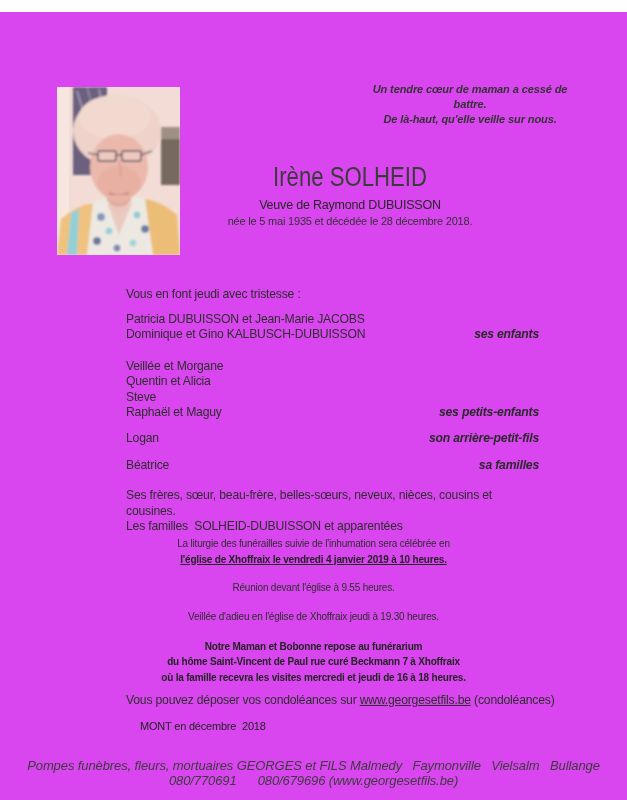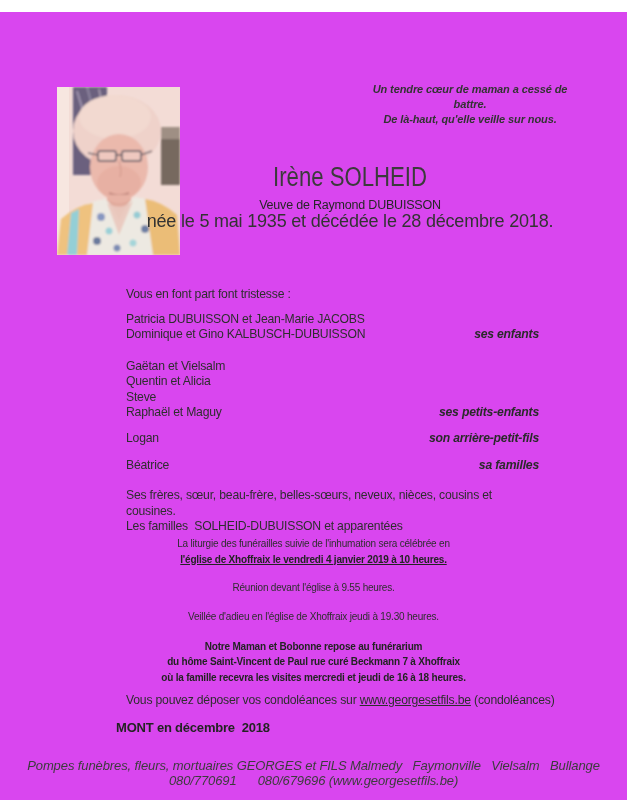--- a/index.html
+++ b/index.html
@@ -39,21 +39,21 @@
     transform:scaleX(0.82);transform-origin:50% 50%;
     margin:0;
   }
   .relation{
     margin-top:6px;
     font-size:12.5px;line-height:14px;font-weight:normal;color:#262626;
     letter-spacing:-0.2px;
   }
   .dates{
     margin-top:2px;
-    font-size:18px;line-height:14px;color:#333;
+    font-size:11px;line-height:14px;color:#333;
     letter-spacing:-0.2px;
   }
 
   .intro{
     position:absolute;top:275px;left:126px;
     font-size:12.2px;letter-spacing:-0.2px;
   }
 
   
   .family{
@@ -78,22 +78,22 @@
   .underline{text-decoration:underline;}
   .gap13{height:13px;} .gap135{height:13.5px;} .gap14{height:14px;}
 
   .condolences{
     position:absolute;top:681px;left:126px;
     font-size:12.2px;letter-spacing:-0.2px;
   }
   .condolences .url{text-decoration:underline;}
 
   .closing{
-    position:absolute;top:708px;left:116px;
-    font-size:13px;font-weight:bold;color:#232323;letter-spacing:-0.2px;
+    position:absolute;top:708px;left:140px;
+    font-size:11px;font-weight:normal;color:#232323;letter-spacing:-0.2px;
   }
 
   .footer{
     position:absolute;top:746px;left:0;right:0;
     text-align:center;
     font-size:13px;font-style:italic;color:#3c3c3c;letter-spacing:-0.1px;
   }
 </style>
 </head>
 <body>
@@ -150,34 +150,34 @@
       <rect width="123" height="168" fill="#f4cfc6" opacity="0.18"></rect>
     </svg>
   </div>
 
   <div class="header">
     <h1 class="name" data-bind="deceased.name">Irène SOLHEID</h1>
     <div class="relation" data-bind="deceased.relation">Veuve de Raymond DUBUISSON</div>
     <div class="dates" data-bind="deceased.dates">née le 5 mai 1935 et décédée le 28 décembre 2018.</div>
   </div>
 
-  <div class="intro" data-bind="announcement.intro">Vous en font part font tristesse :</div>
+  <div class="intro" data-bind="announcement.intro">Vous en font jeudi avec tristesse :</div>
 
   <div class="family">
     <div class="family-row">
       <span class="family-names" data-bind="family.rows.0.names">Patricia DUBUISSON et Jean-Marie JACOBS</span>
       <span class="relation-label" data-bind="family.rows.0.label"></span>
     </div>
     <div class="family-row">
       <span class="family-names" data-bind="family.rows.1.names">Dominique et Gino KALBUSCH-DUBUISSON</span>
       <span class="relation-label" data-bind="family.rows.1.label">ses enfants</span>
     </div>
     <div class="sp16"></div>
     <div class="family-row">
-      <span class="family-names" data-bind="family.rows.2.names">Gaëtan et Vielsalm</span>
+      <span class="family-names" data-bind="family.rows.2.names">Veillée et Morgane</span>
       <span class="relation-label" data-bind="family.rows.2.label"></span>
     </div>
     <div class="family-row">
       <span class="family-names" data-bind="family.rows.3.names">Quentin et Alicia</span>
       <span class="relation-label" data-bind="family.rows.3.label"></span>
     </div>
     <div class="family-row">
       <span class="family-names" data-bind="family.rows.4.names">Steve</span>
       <span class="relation-label" data-bind="family.rows.4.label"></span>
     </div>

